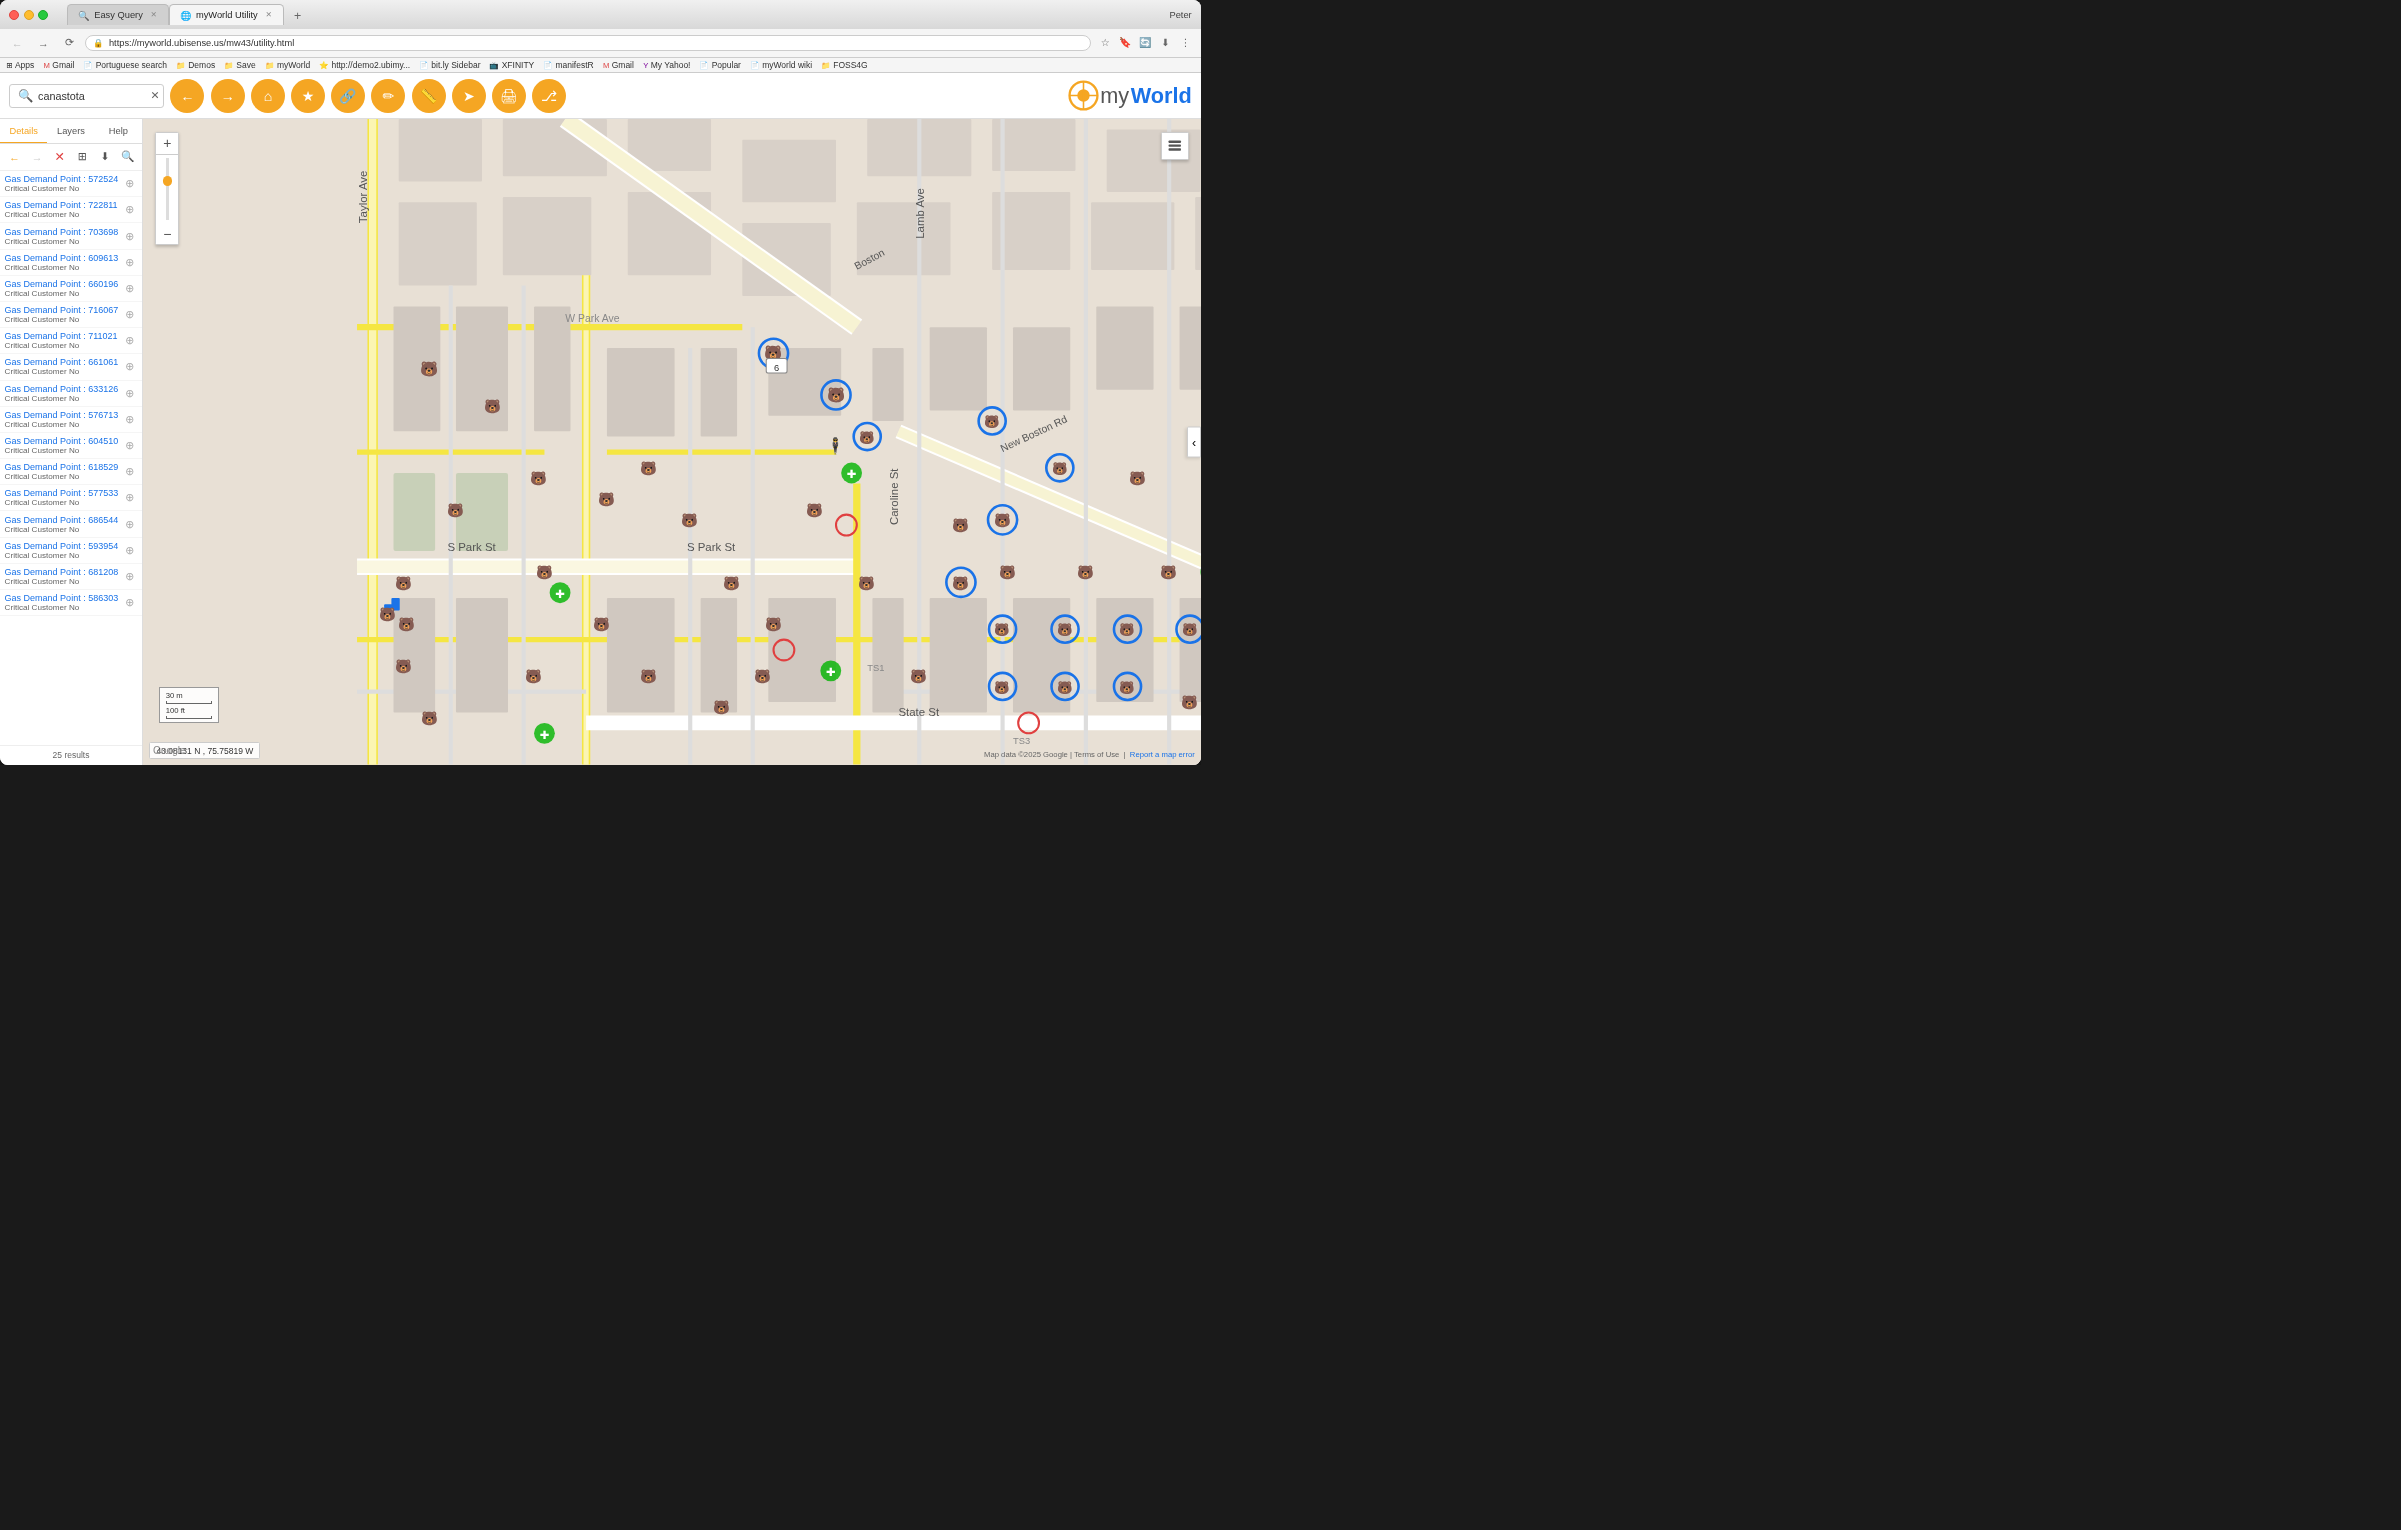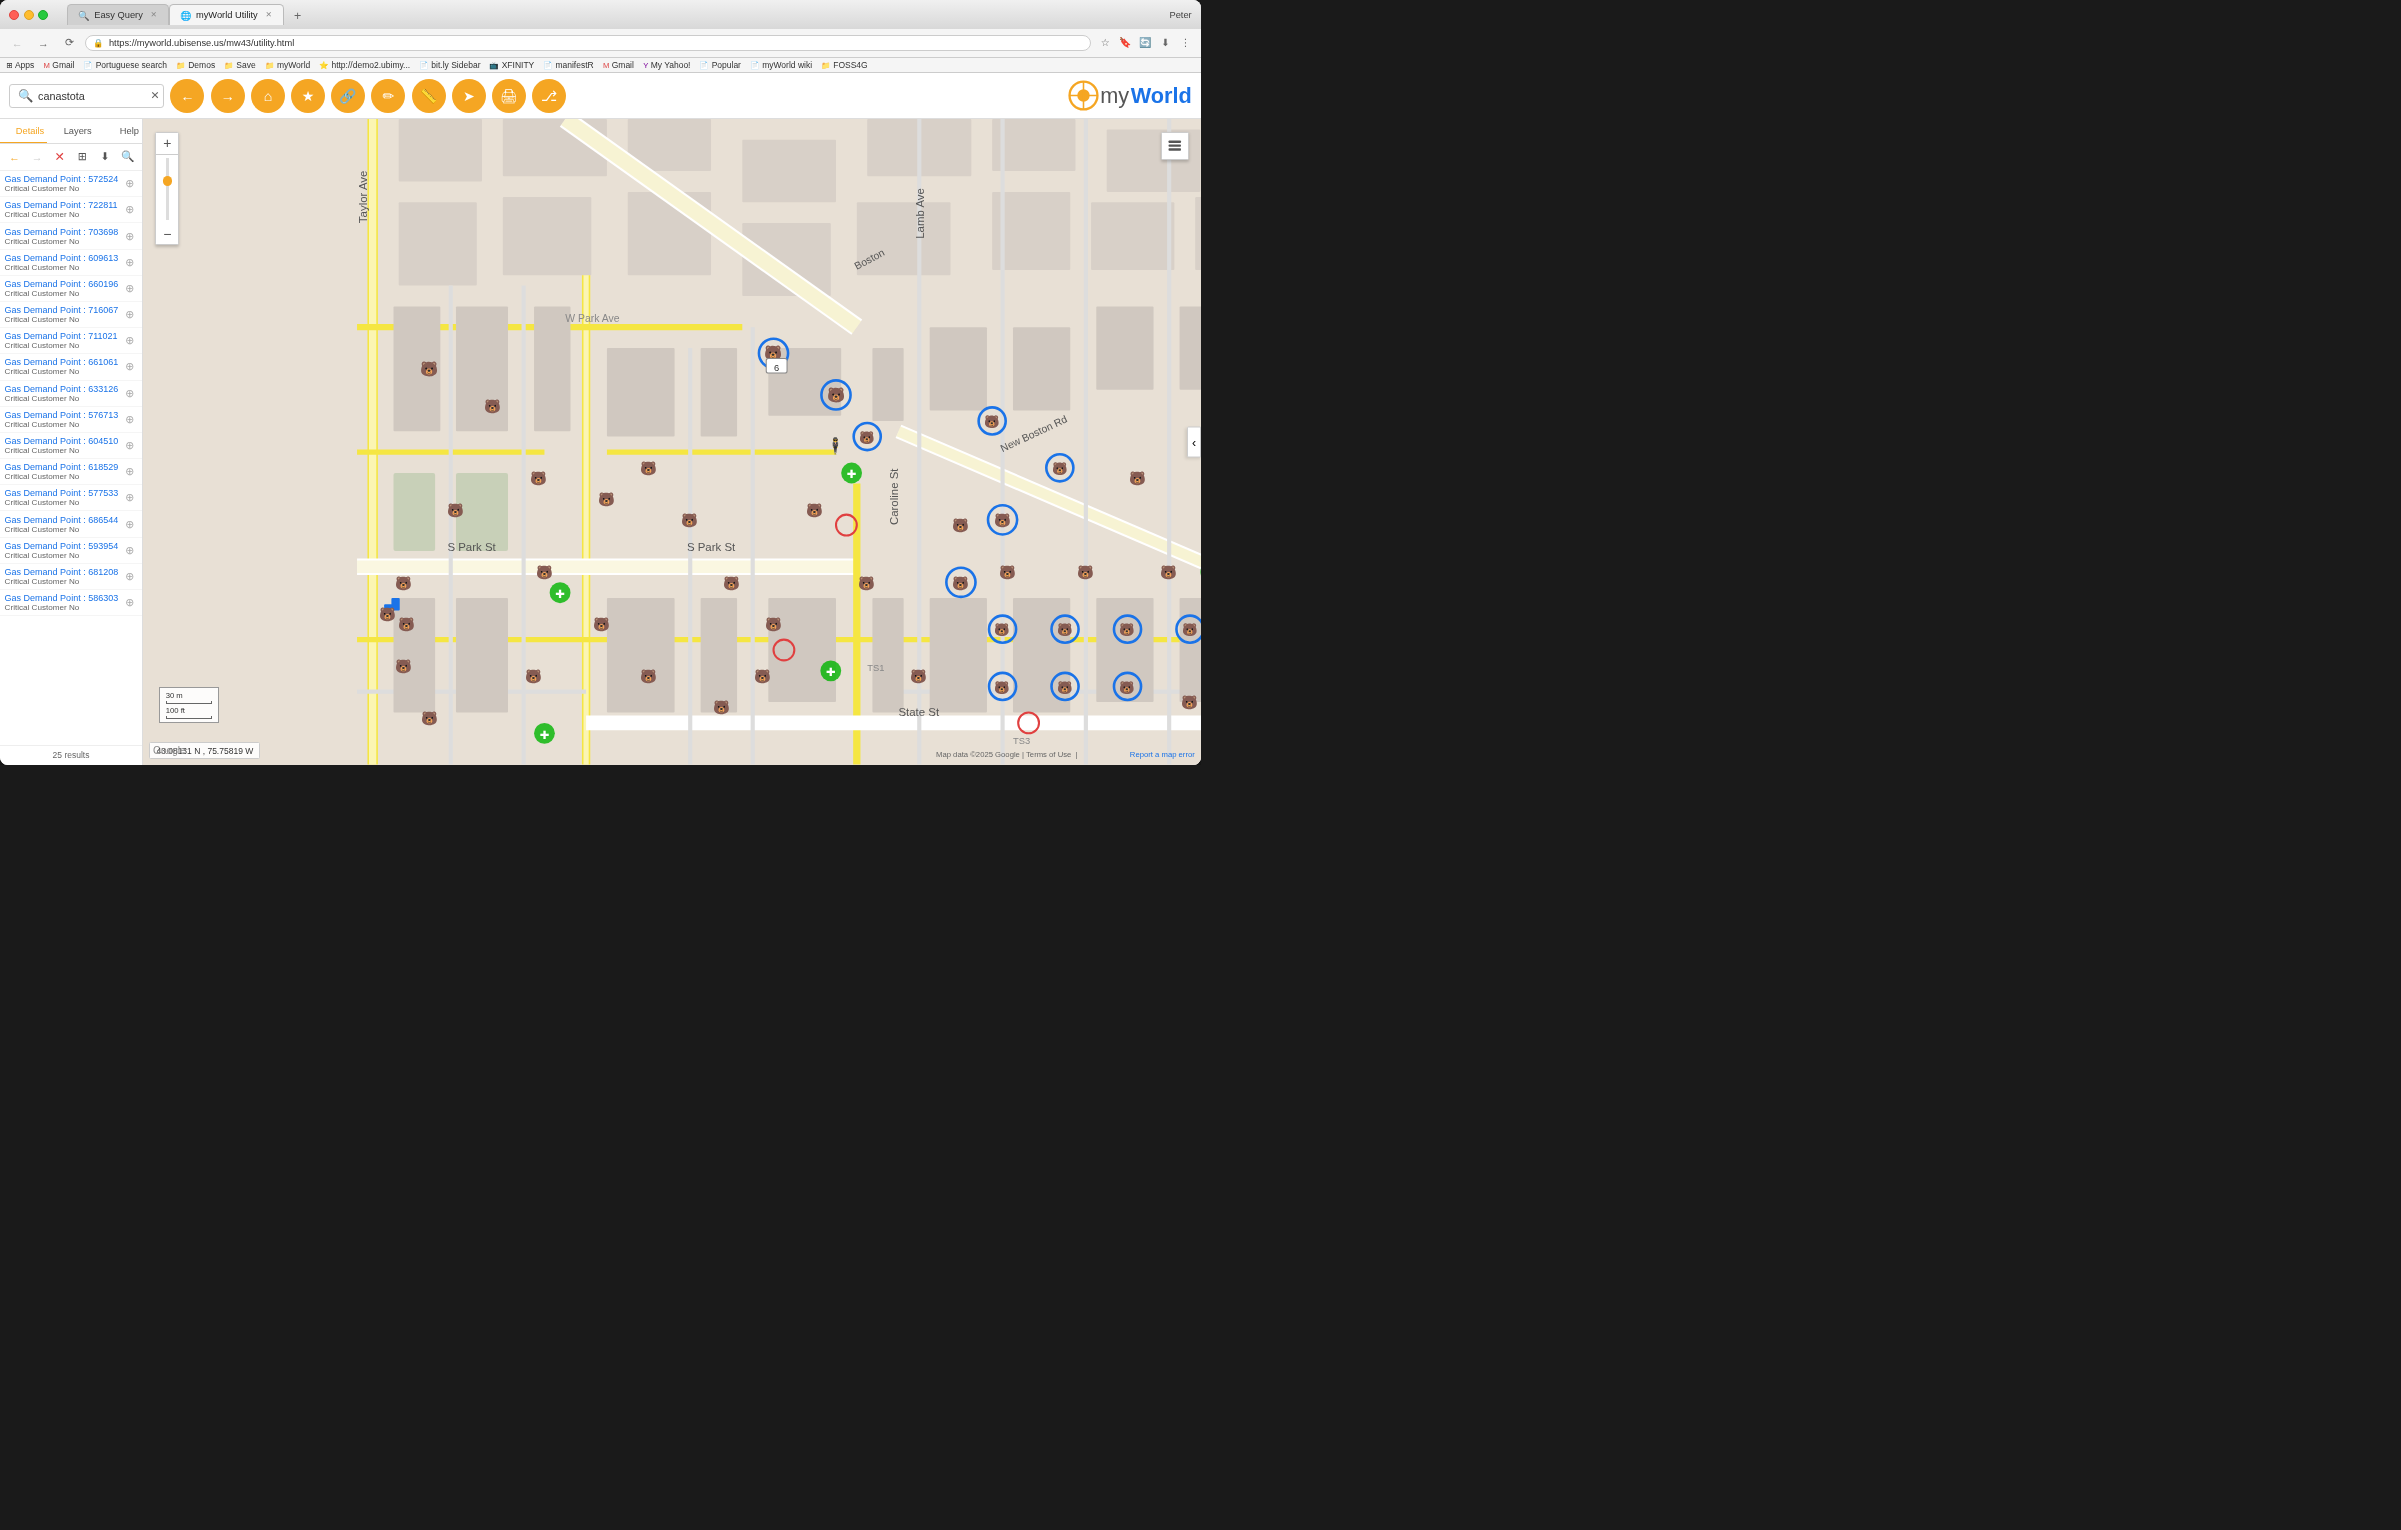--- a/index.html
+++ b/index.html
@@ -48,21 +48,21 @@
     .logo-icon { width: 31px; height: 31px; }
     .logo-my { font-size: 21.7px; font-weight: 400; color: #555; }
     .logo-world { font-size: 21.7px; font-weight: 700; color: #1a73e8; }
 
     
     .main-content { display: flex; flex: 1; overflow: hidden; }
 
     
     .sidebar { width: 143px; background: white; border-right: 0.8px solid #ddd; display: flex; flex-direction: column; flex-shrink: 0; }
     .sidebar-tabs { display: flex; border-bottom: 0.8px solid #ddd; }
-    .sidebar-tab { flex: 1; padding: 6.2px 3.1px; text-align: right; font-size: 9.3px; font-weight: 500; cursor: pointer; border-bottom: 1.5px solid transparent; color: #555; }
+    .sidebar-tab { flex: 1; padding: 6.2px 3.1px; text-align: center; font-size: 9.3px; font-weight: 500; cursor: pointer; border-bottom: 1.5px solid transparent; color: #555; }
     .sidebar-tab.active { border-bottom: 1.5px solid #f5a623; color: #f5a623; }
     .sidebar-toolbar { display: flex; align-items: center; gap: 3.1px; padding: 3.1px 4.6px; border-bottom: 0.8px solid #eee; }
     .s-btn { width: 20px; height: 20px; border: none; background: transparent; cursor: pointer; display: flex; align-items: center; justify-content: center; font-size: 10.8px; color: #666; border-radius: 2.3px; }
     .s-btn.orange { color: #f5a623; }
     .result-list { flex: 1; overflow-y: auto; }
     .result-item { display: flex; align-items: center; padding: 3.1px 4.6px; border-bottom: 0.8px solid #f5f5f5; cursor: pointer; }
     .result-text { flex: 1; }
     .result-title { font-size: 9px; color: #1a73e8; font-weight: 500; }
     .result-subtitle { font-size: 8.1px; color: #666; }
     .result-zoom { color: #aaa; font-size: 10.8px; cursor: pointer; padding: 1.5px 3.1px; }
@@ -632,19 +632,19 @@
 
       <div class="google-logo" style="bottom:6.2px;left:6.2px;margin-left:4px;">
         <svg viewBox="0 0 50 18" width="39" height="14" style="font-size:13px">
           <text x="0" y="14" font-size="13" font-family="Arial" fill="#888">Google</text>
         </svg>
       </div>
 
       <div class="map-attribution" style="bottom:6.2px;right:6.2px;font-size:7.7px;color:#666;">
         <span>Map data ©2025 Google | Terms of Use</span>
         &nbsp;|&nbsp;
-        <span style="cursor:pointer;color:#1a73e8;margin-left:48px;">Report a map error</span>
+        <span style="cursor:pointer;color:#1a73e8;">Report a map error</span>
       </div>
     </div>
   </div>
 
 </div>
 
 
 </body></html>

